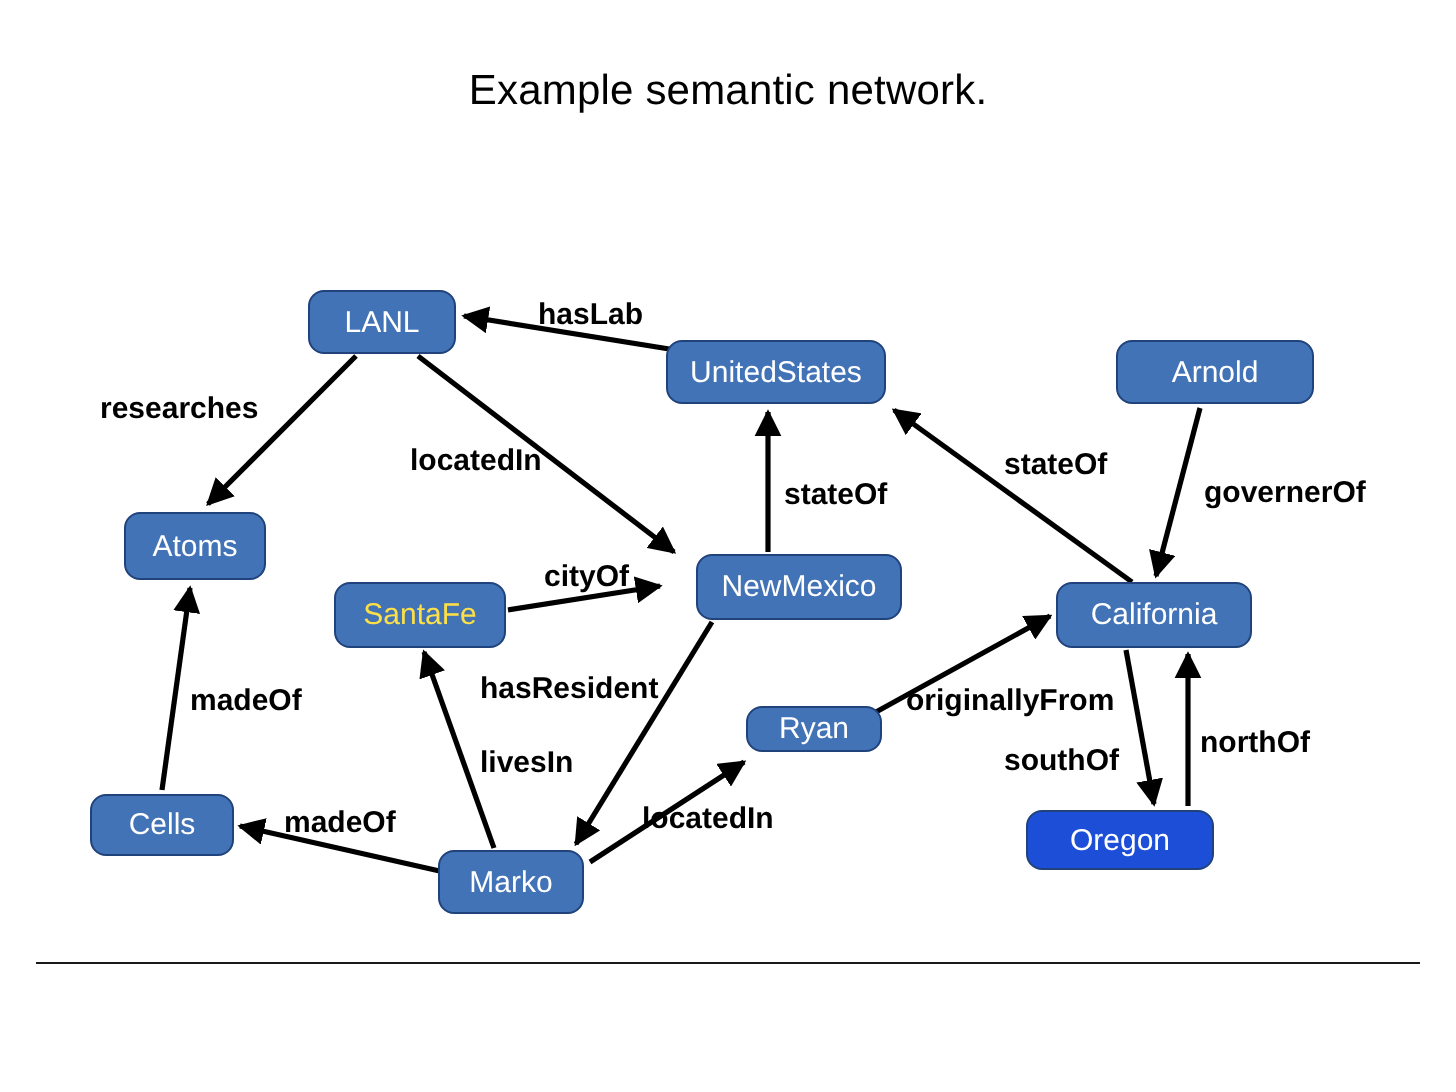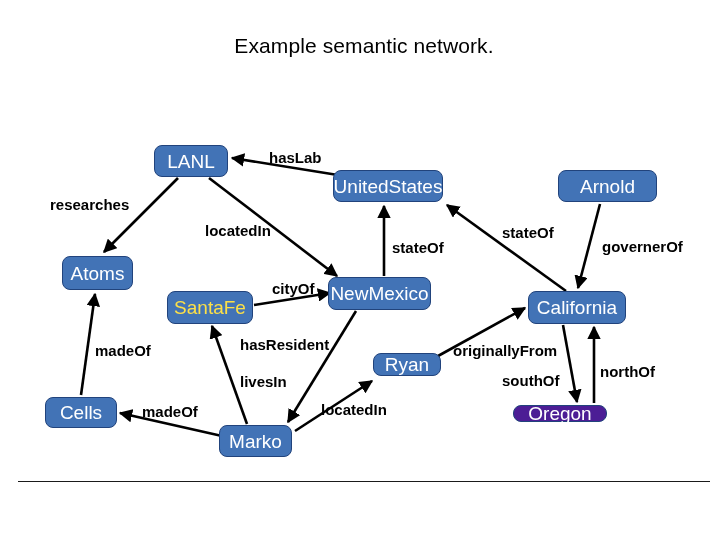--- a/index.html
+++ b/index.html
@@ -36,21 +36,21 @@
     width: 728px;
     height: 480px;
   }
   .node {
     position: absolute;
     box-sizing: border-box;
     background: #4273b6;
     border: 1.3px solid #21437c;
     border-radius: 8px;
     color: #ffffff;
-    font-size: 19px;
+    font-size: 15px;
     display: flex;
     align-items: center;
     justify-content: center;
     text-align: right;
     line-height: 1;
     z-index: 3;
     box-shadow: 0 0 0 0 rgba(0,0,0,0);
   }
   .edge-label {
     position: absolute;
@@ -107,26 +107,26 @@
       <line x1="295" y1="431" x2="372" y2="381"></line>
       <line x1="222" y1="436" x2="120" y2="413"></line>
     </g>
   </svg>
 
   <div id="nodes-layer">
       <div class="node" style="left: 154px; top: 145px; width: 74px; height: 32px; background: rgb(66, 115, 182); border-color: rgb(33, 67, 124); color: rgb(255, 255, 255);">LANL</div>
       <div class="node" style="left: 333px; top: 170px; width: 110px; height: 32px; background: rgb(66, 115, 182); border-color: rgb(33, 67, 124); color: rgb(255, 255, 255);">UnitedStates</div>
       <div class="node" style="left: 558px; top: 170px; width: 99px; height: 32px; background: rgb(66, 115, 182); border-color: rgb(33, 67, 124); color: rgb(255, 255, 255);">Arnold</div>
       <div class="node" style="left: 62px; top: 256px; width: 71px; height: 34px; background: rgb(66, 115, 182); border-color: rgb(33, 67, 124); color: rgb(255, 255, 255);">Atoms</div>
-      <div class="node" style="left: 328px; top: 277px; width: 103px; height: 33px; background: rgb(66, 115, 182); border-color: rgb(33, 67, 124); color: rgb(255, 255, 255);">NewMexico</div>
+      <div class="node" style="left: 348px; top: 277px; width: 103px; height: 33px; background: rgb(66, 115, 182); border-color: rgb(33, 67, 124); color: rgb(255, 255, 255);">NewMexico</div>
       <div class="node" style="left: 167px; top: 291px; width: 86px; height: 33px; background: rgb(66, 115, 182); border-color: rgb(33, 67, 124); color: #fde047;">SantaFe</div>
       <div class="node" style="left: 528px; top: 291px; width: 98px; height: 33px; background: rgb(66, 115, 182); border-color: rgb(33, 67, 124); color: rgb(255, 255, 255);">California</div>
       <div class="node" style="left: 373px; top: 353px; width: 68px; height: 23px; background: rgb(66, 115, 182); border-color: rgb(33, 67, 124); color: rgb(255, 255, 255);">Ryan</div>
       <div class="node" style="left: 45px; top: 397px; width: 72px; height: 31px; background: rgb(66, 115, 182); border-color: rgb(33, 67, 124); color: rgb(255, 255, 255);">Cells</div>
-      <div class="node" style="left: 513px; top: 405px; width: 94px; height: 17px; background: #4c1d95; border-color: rgb(33, 67, 124); color: rgb(255, 255, 255);">Oregon</div>
+      <div class="node" style="left: 513px; top: 405px; width: 94px; height: 30px; background: #1d4ed8; border-color: rgb(33, 67, 124); color: rgb(255, 255, 255);">Oregon</div>
       <div class="node" style="left: 219px; top: 425px; width: 73px; height: 32px; background: rgb(66, 115, 182); border-color: rgb(33, 67, 124); color: rgb(255, 255, 255);">Marko</div>
     </div>
   <div id="labels-layer">
       <div class="edge-label" style="left: 269px; top: 150px; color: rgb(0, 0, 0);">hasLab</div>
       <div class="edge-label" style="left: 50px; top: 197px; color: rgb(0, 0, 0);">researches</div>
       <div class="edge-label" style="left: 205px; top: 223px; color: rgb(0, 0, 0);">locatedIn</div>
       <div class="edge-label" style="left: 392px; top: 240px; color: rgb(0, 0, 0);">stateOf</div>
       <div class="edge-label" style="left: 502px; top: 225px; color: rgb(0, 0, 0);">stateOf</div>
       <div class="edge-label" style="left: 602px; top: 239px; color: rgb(0, 0, 0);">governerOf</div>
       <div class="edge-label" style="left: 272px; top: 281px; color: rgb(0, 0, 0);">cityOf</div>

